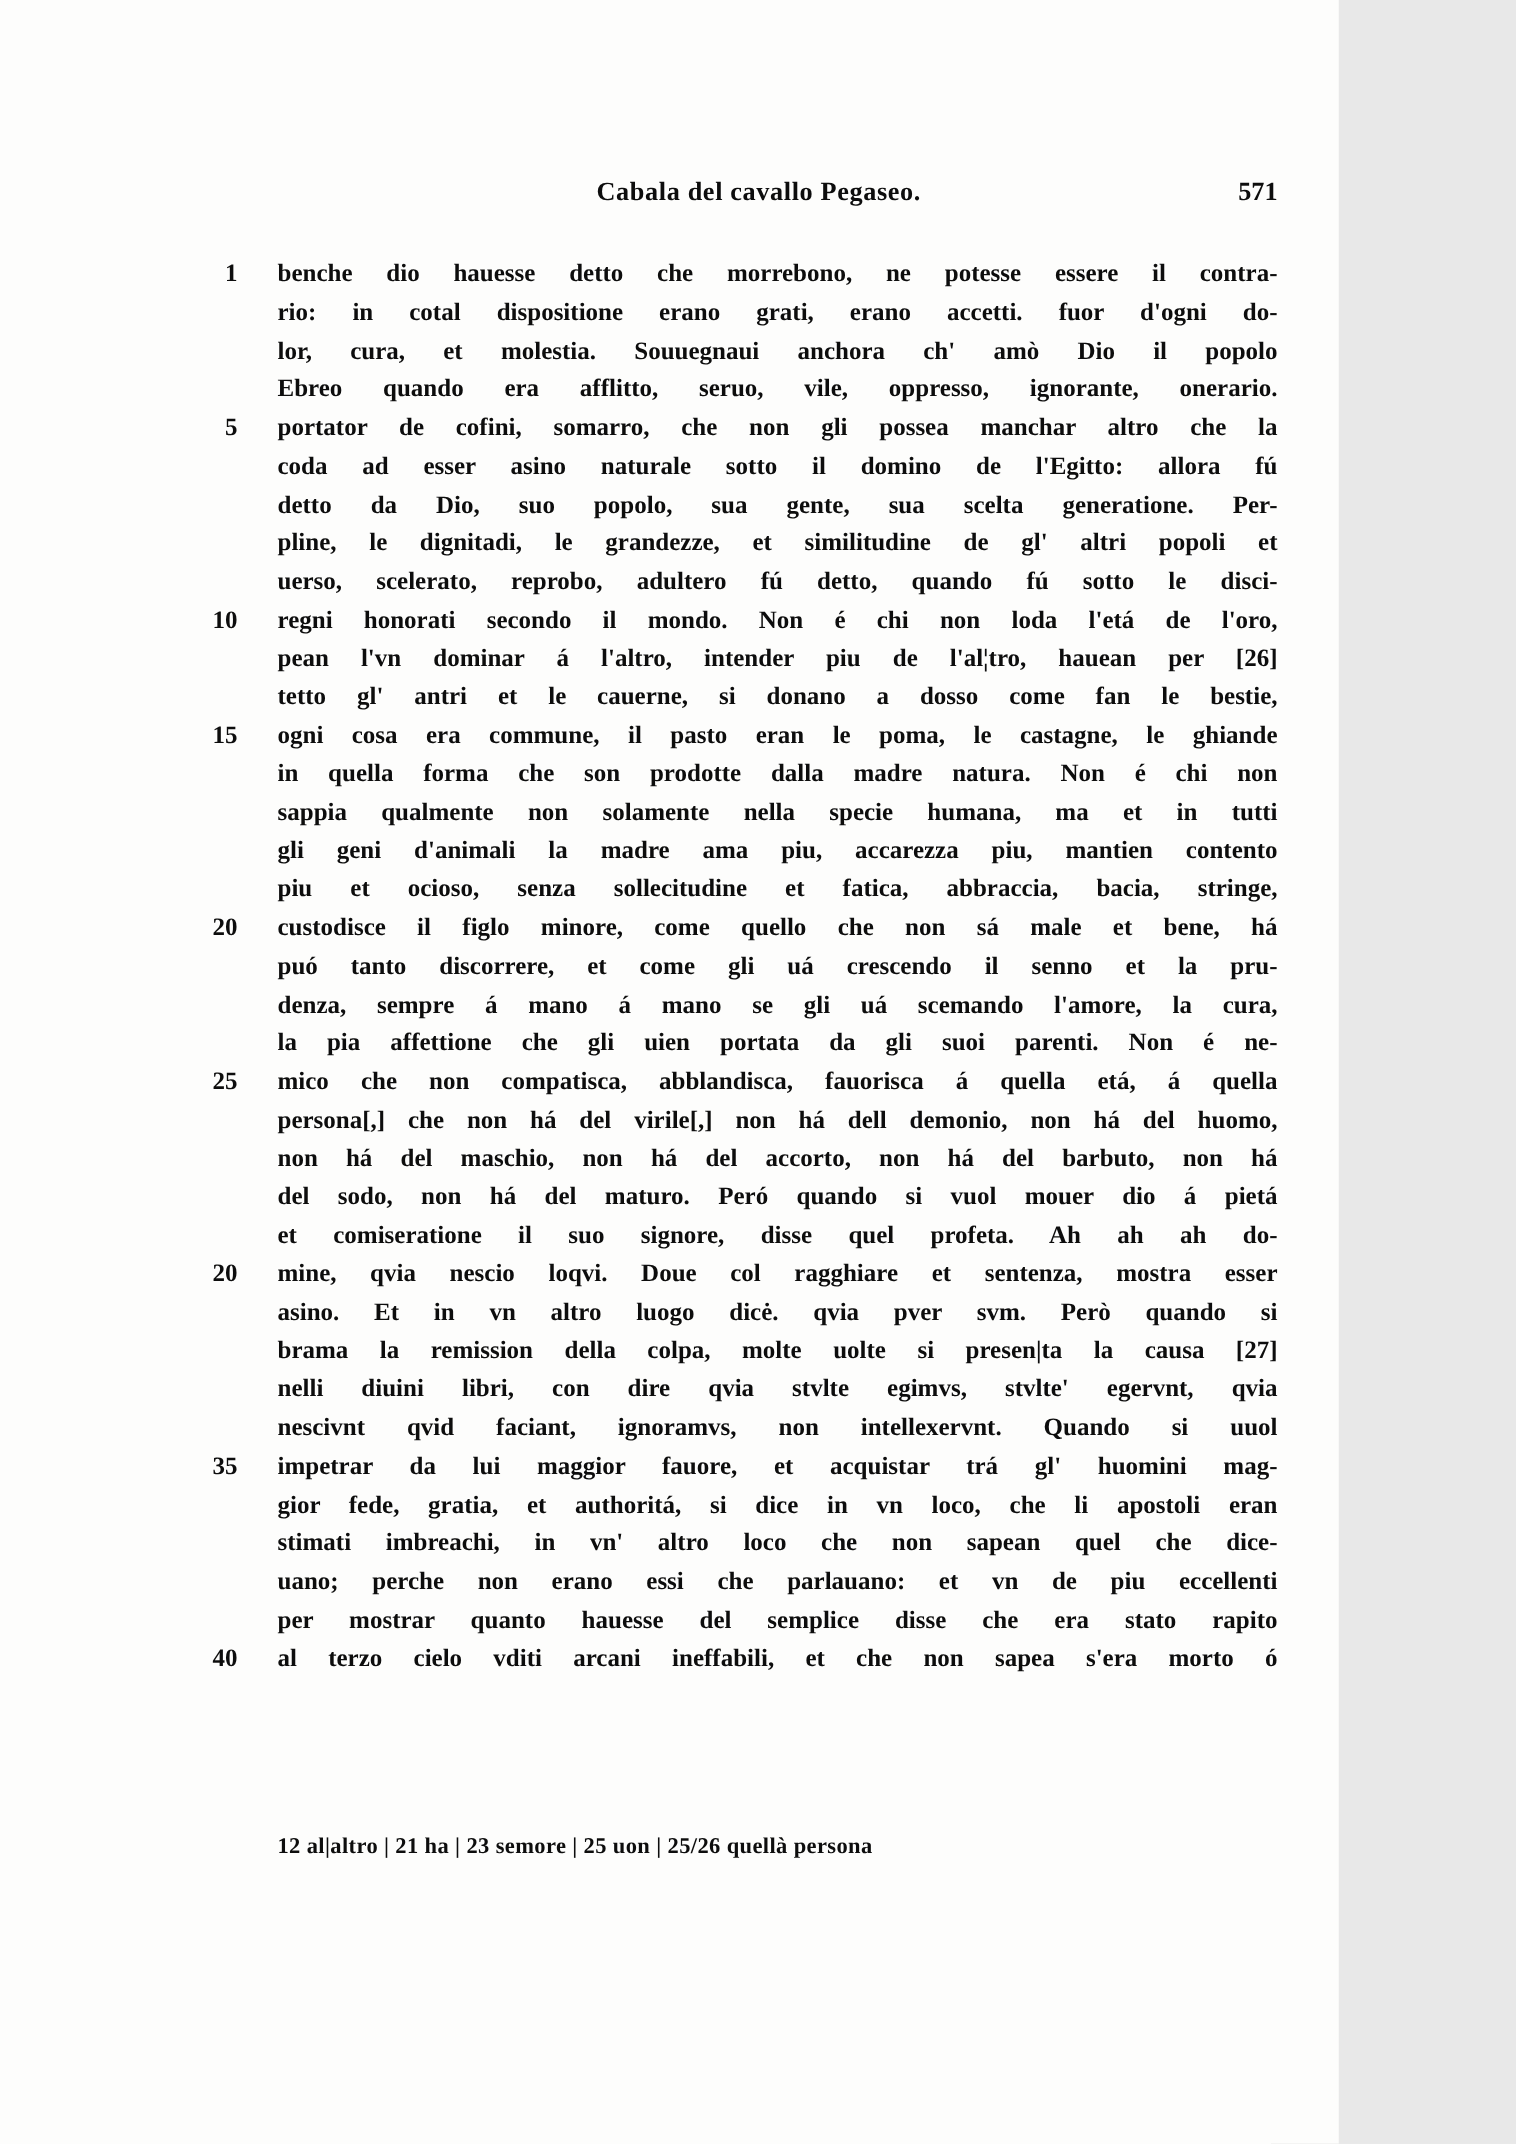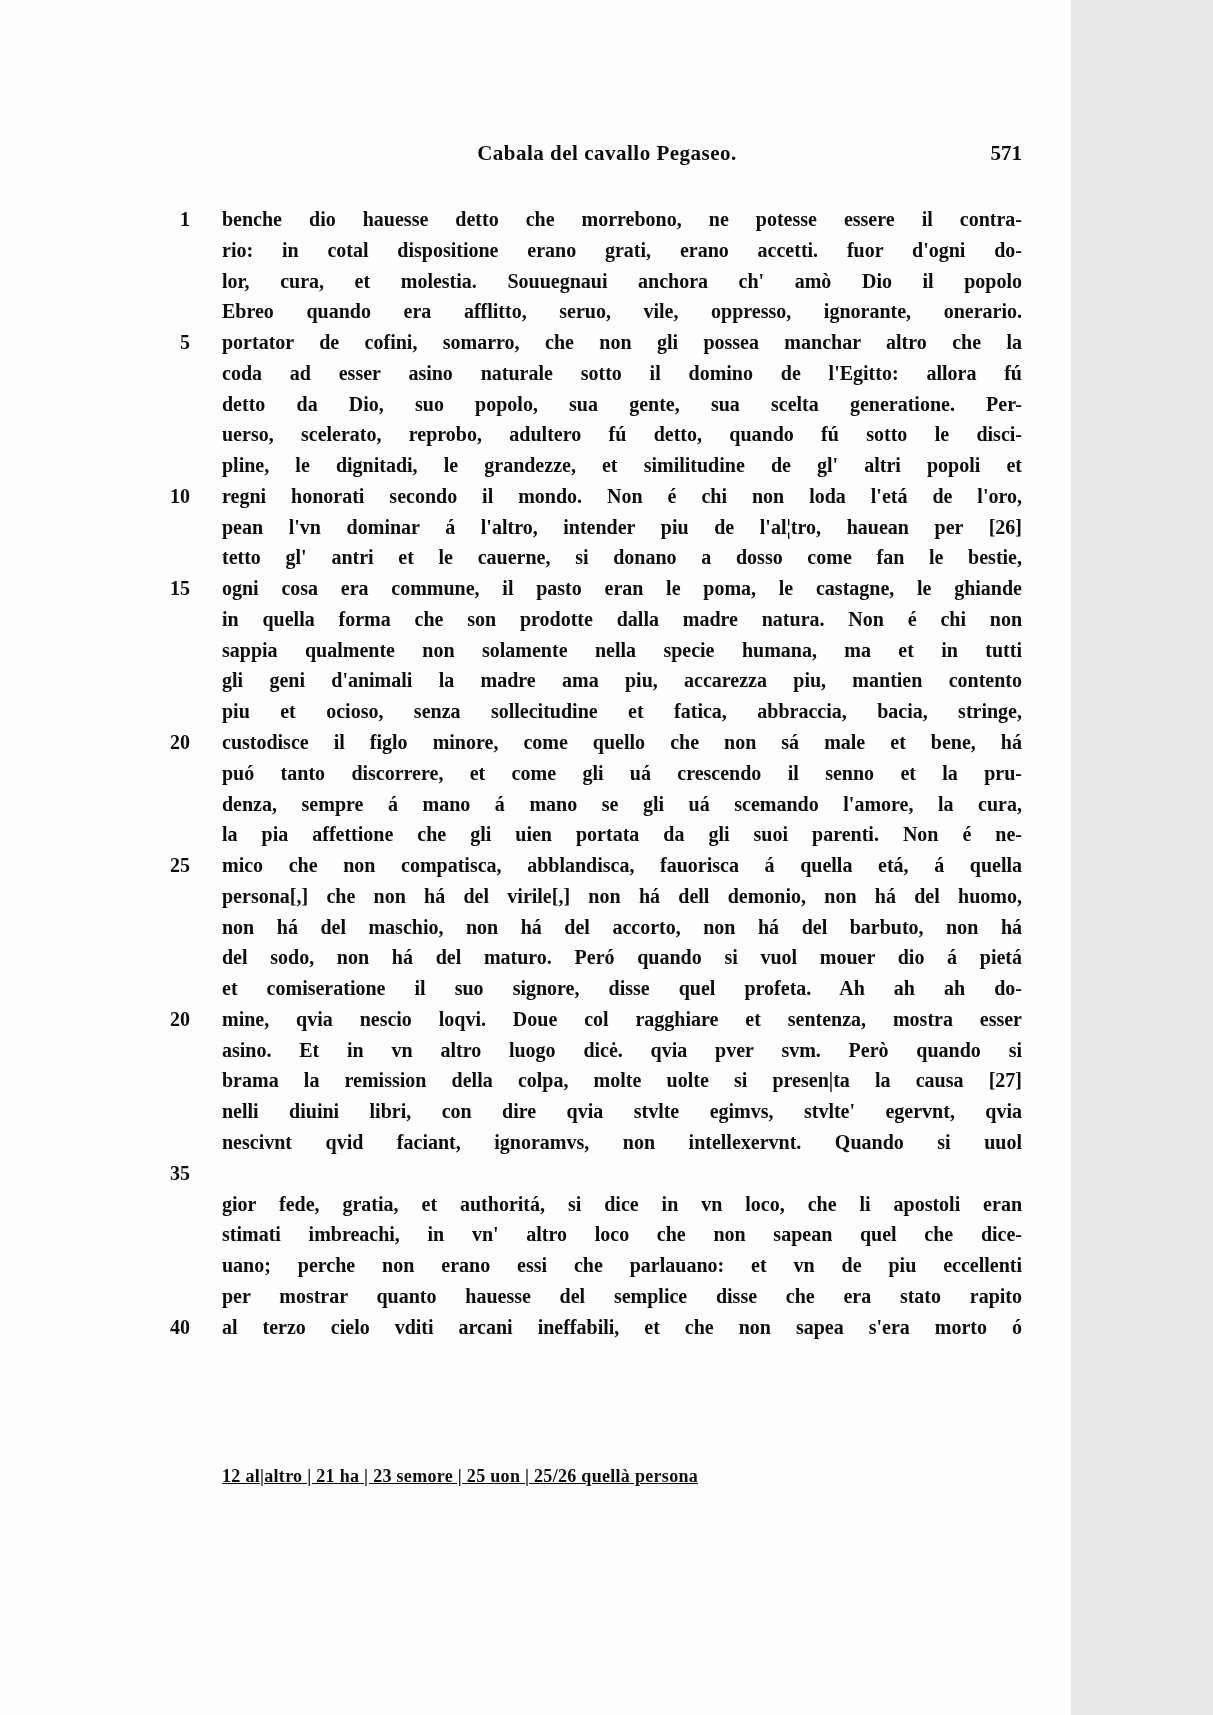--- a/index.html
+++ b/index.html
@@ -64,21 +64,20 @@
     text-align-last: right;
   }
   .footnote {
     position: absolute;
     left: 222px;
     top: 1466px;
     width: 800px;
     font-size: 18px;
     font-weight: bold;
     letter-spacing: 0.3px;
-    text-decoration: underline;
   }
 </style>
 </head>
 <body>
 
 <div class="page">
 
   <div class="header">
     <span class="title">Cabala del cavallo Pegaseo.</span>
     <span class="pagenum">571</span>
@@ -108,28 +107,28 @@
 
       <div class="line">
         <span class="lnum"></span><span class="ltext">coda ad esser asino naturale sotto il domino de l'Egitto: allora fú</span>
       </div>
 
       <div class="line">
         <span class="lnum"></span><span class="ltext">detto da Dio, suo popolo, sua gente, sua scelta generatione.  Per-</span>
       </div>
 
       <div class="line">
+        <span class="lnum"></span><span class="ltext">pline, le dignitadi, le grandezze, et similitudine de gl' altri popoli et</span>
+      </div>
+
+      <div class="line">
         <span class="lnum"></span><span class="ltext">uerso, scelerato, reprobo, adultero fú detto, quando fú sotto le disci-</span>
       </div>
 
       <div class="line">
-        <span class="lnum"></span><span class="ltext">pline, le dignitadi, le grandezze, et similitudine de gl' altri popoli et</span>
-      </div>
-
-      <div class="line">
         <span class="lnum">10</span><span class="ltext">regni honorati secondo il mondo.  Non é chi non loda l'etá de l'oro,</span>
       </div>
 
 
       <div class="line">
         <span class="lnum"></span><span class="ltext">pean l'vn dominar á l'altro, intender piu de l'al¦tro, hauean per [26]</span>
       </div>
 
       <div class="line">
         <span class="lnum"></span><span class="ltext">tetto gl' antri et le cauerne, si donano a dosso come fan le bestie,</span>
@@ -207,21 +206,21 @@
 
       <div class="line">
         <span class="lnum"></span><span class="ltext">nelli diuini libri, con dire qvia stvlte egimvs, stvlte' egervnt, qvia</span>
       </div>
 
       <div class="line">
         <span class="lnum"></span><span class="ltext">nescivnt qvid faciant, ignoramvs, non intellexervnt.  Quando si uuol</span>
       </div>
 
       <div class="line">
-        <span class="lnum">35</span>
+        <span class="lnum">35</span><span class="ltext">impetrar da lui maggior fauore, et acquistar trá gl' huomini mag-</span>
       </div>
 
       <div class="line">
         <span class="lnum"></span><span class="ltext">gior fede, gratia, et authoritá, si dice in vn loco, che li apostoli eran</span>
       </div>
 
       <div class="line">
         <span class="lnum"></span><span class="ltext">stimati imbreachi, in vn' altro loco che non sapean quel che dice-</span>
       </div>
 

